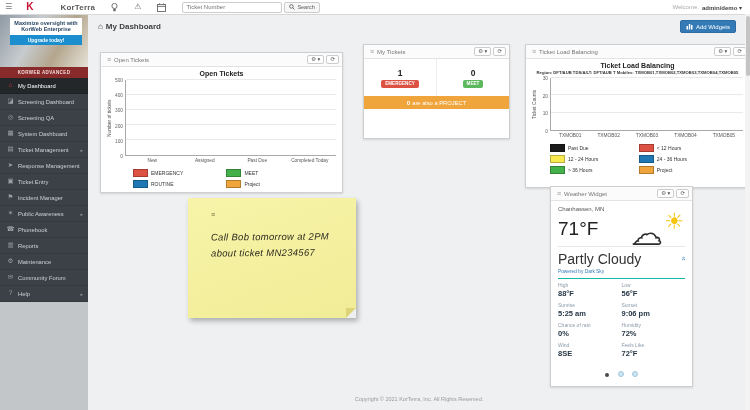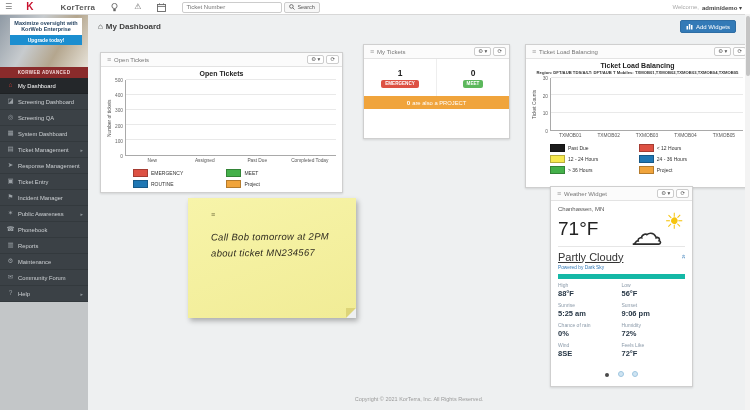--- a/index.html
+++ b/index.html
@@ -92,24 +92,24 @@
 
   
   .weather{left:522px;top:186px;width:141px;height:199px;}
   .wx-body{position:relative;padding:5px 7px 0 7px;}
   .wx-loc{font-size:6px;color:#555;width:55px;line-height:1.25;}
   .wx-temp{font-size:19px;color:#222;margin-top:4px;}
   .wx-icon{position:absolute;right:8px;top:8px;width:52px;height:40px;}
   .wx-sun{position:absolute;right:0;top:0;font-size:22px;color:#f6c40e;}
   .wx-cloud{position:absolute;left:0;bottom:0;font-size:30px;color:#fff;-webkit-text-stroke:1.6px #2c2c2c;line-height:1;}
   .wx-cond-row{display:flex;align-items:center;border-top:1px solid #e6e6e6;margin-top:6px;padding-top:4px;}
-  .wx-cond{font-size:11px;color:#333;text-decoration:underline;}
+  .wx-cond{font-size:14px;color:#333;}
   .wx-collapse{margin-left:auto;color:#337ab7;font-size:8px;display:inline-block;transform:rotate(-90deg);cursor:pointer;}
   .wx-powered{font-size:4.8px;color:#337ab7;margin-top:2px;cursor:pointer;}
-  .wx-grid{border-top:5px solid #14b8a6;margin-top:4px;padding-top:3px;display:flex;flex-wrap:wrap;}
+  .wx-grid{border-top:1px solid #14b8a6;margin-top:4px;padding-top:3px;display:flex;flex-wrap:wrap;}
   .wx-cell{width:50%;margin-bottom:4px;}
   .wx-lab{font-size:5px;color:#8b9aa9;}
   .wx-val{font-size:7.5px;font-weight:bold;color:#263645;margin-top:1px;}
   .wx-dots{text-align:center;margin-top:1px;}
   .wx-dots span{display:inline-block;width:4px;height:4px;border-radius:50%;margin:0 2px;cursor:pointer;}
   .dot-on{background:#4a4a4a;}
   .dot-off{background:#cfe4f2;border:1px solid #9fc6e0;}
 
   
   .footer{position:absolute;left:0;right:0;bottom:8px;text-align:center;font-size:5.5px;color:#9a9a9a;}

